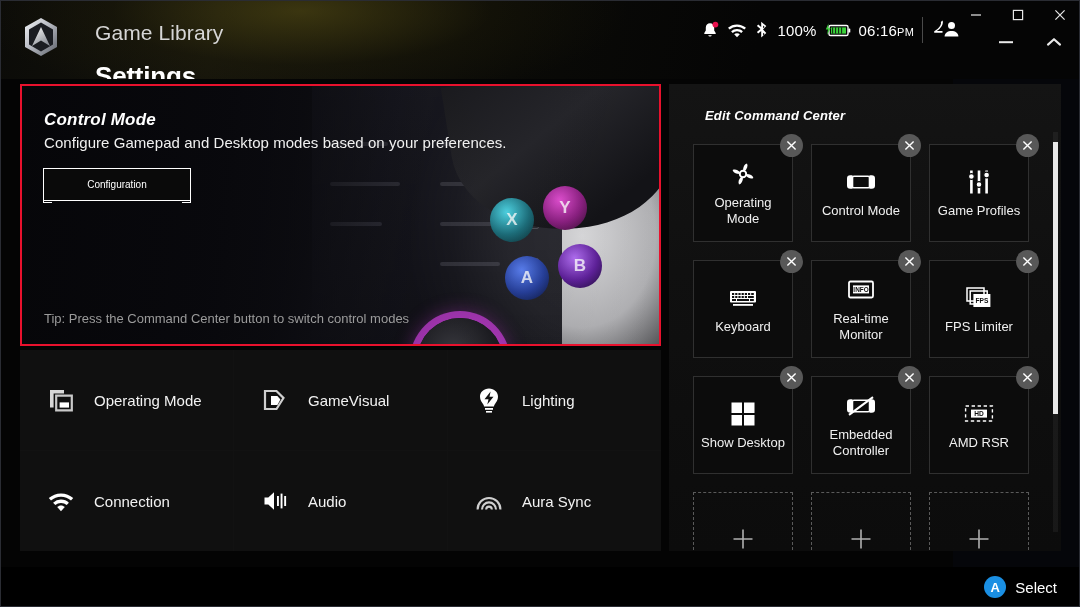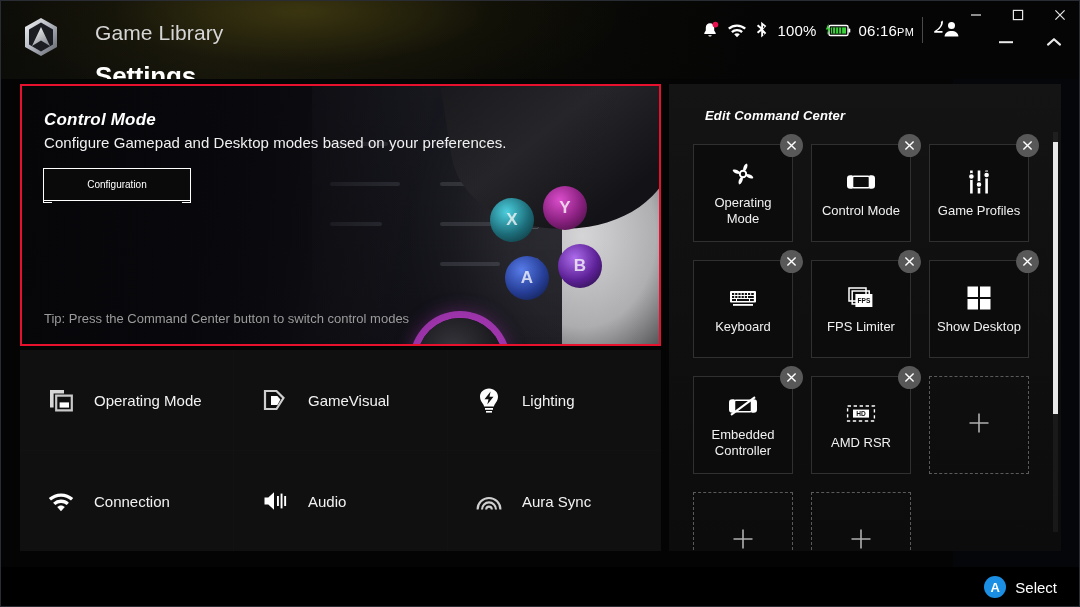--- a/index.html
+++ b/index.html
@@ -727,20 +727,35 @@
                 <rect x="4" y="11" width="4" height="2"></rect>
                   <rect x="9" y="11" width="12" height="2"></rect>
                 <rect x="22" y="11" width="3.8" height="2"></rect>
               </g>
               <rect x="5" y="16" width="20" height="1.8" fill="#ffffff"></rect>
             </svg>
           </span>
           <span class="cc-label">Keyboard</span>
         </div>
 
+        <div class="cc-tile">
+          <span class="cc-close">
+            <svg width="11" height="11" viewBox="0 0 11 11">
+                <path d="M1.4 1.4 9.6 9.6M9.6 1.4 1.4 9.6" stroke="#ffffff" stroke-width="1.4"></path>
+              </svg>
+          </span>
+          <span class="cc-icon">
+            <svg width="30" height="22" viewBox="0 0 30 22">
+              <rect x="3" y="2.5" width="24" height="16" rx="1.4" fill="none" stroke="#ffffff" stroke-width="1.8"></rect>
+              <rect x="7" y="6.4" width="16" height="8" fill="#ffffff"></rect>
+              <text x="15" y="12.8" font-family="Liberation Sans, sans-serif" font-size="6.4" font-weight="bold" fill="#101010" text-anchor="middle">INFO</text>
+            </svg>
+          </span>
+          <span class="cc-label">Real-time Monitor</span>
+        </div>
 
         <div class="cc-tile">
           <span class="cc-close">
             <svg width="11" height="11" viewBox="0 0 11 11">
                 <path d="M1.4 1.4 9.6 9.6M9.6 1.4 1.4 9.6" stroke="#ffffff" stroke-width="1.4"></path>
               </svg>
           </span>
           <span class="cc-icon">
             <svg width="28" height="24" viewBox="0 0 28 24">
               <rect x="2" y="2" width="17" height="13" fill="none" stroke="#ffffff" stroke-width="1.5"></rect>

